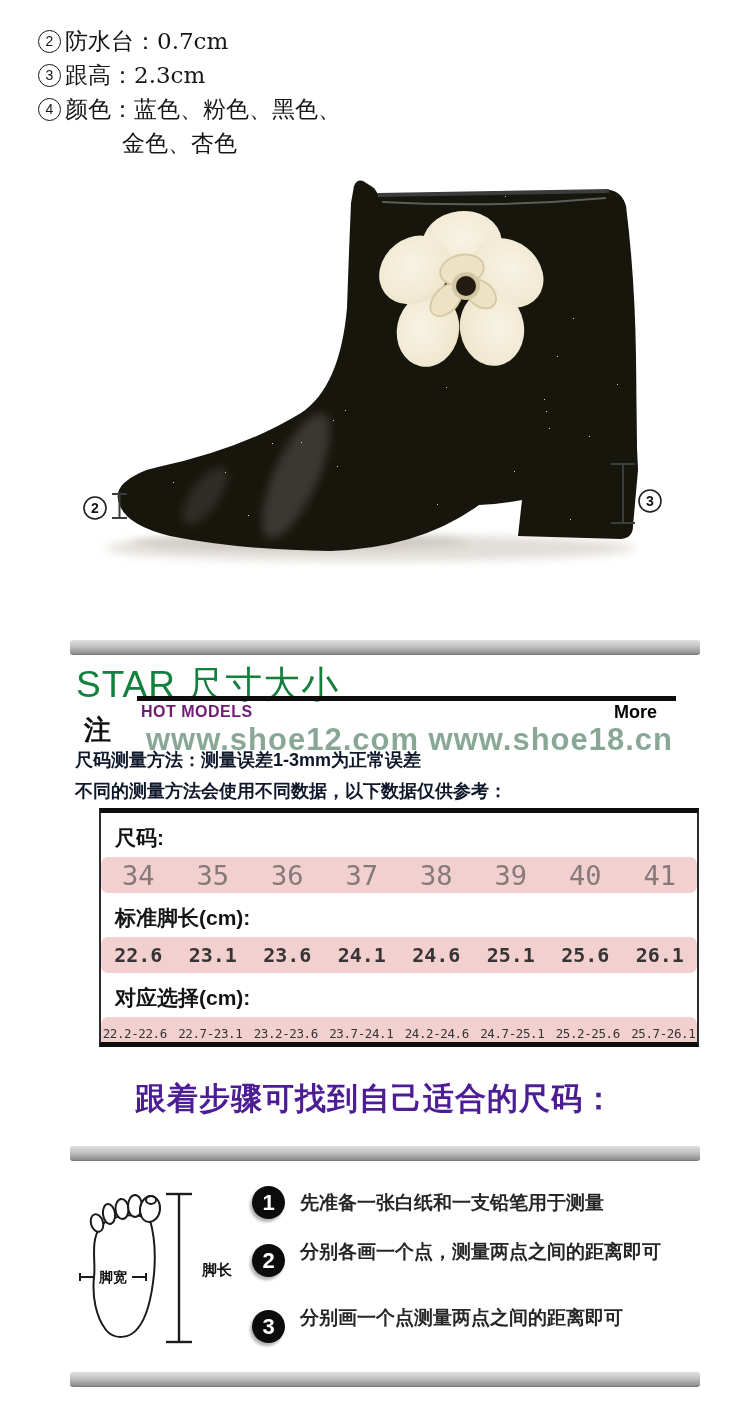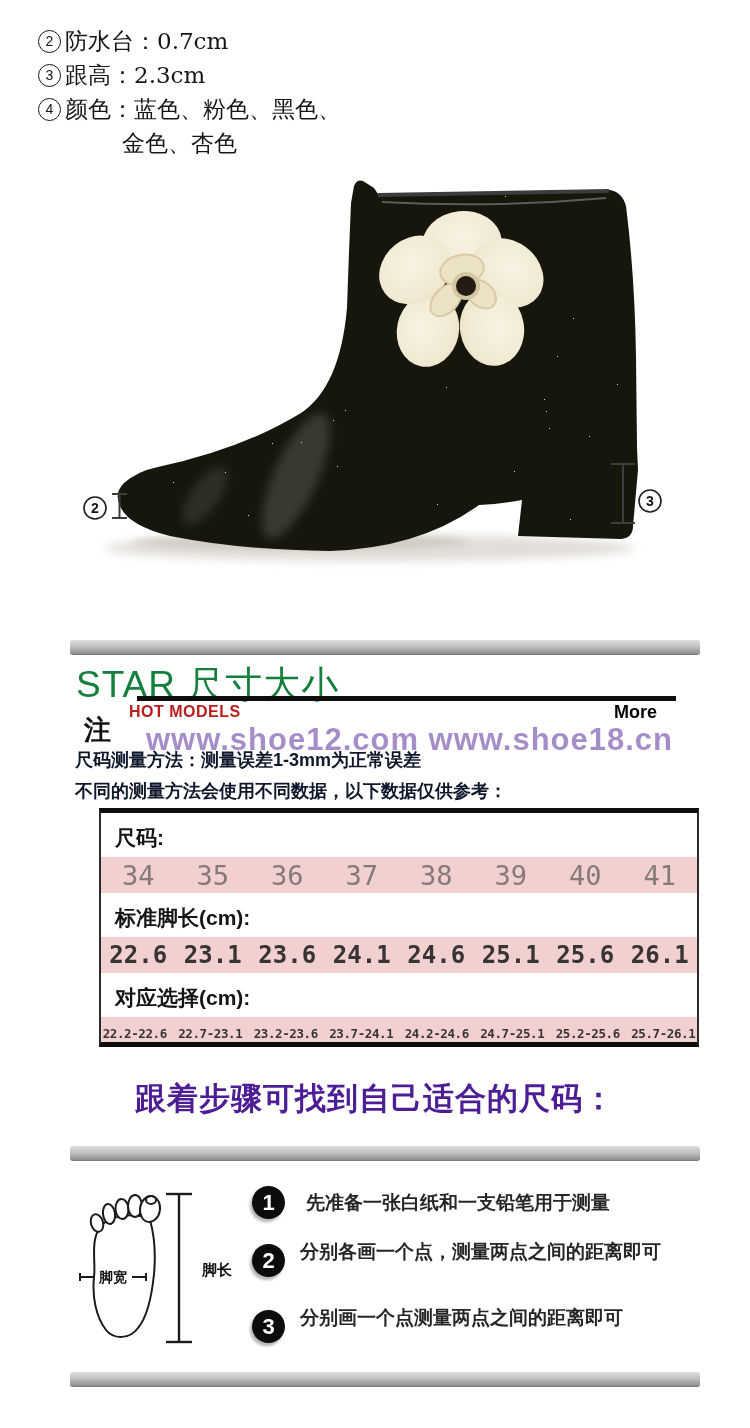--- a/index.html
+++ b/index.html
@@ -29,63 +29,63 @@
     border-bottom:1px solid #7a7a7a;
   }
   .bar1{top:640px;}
   .bar2{top:1146px;}
   .bar3{top:1372px;}
 
   
   .star-title{left:76px;top:652px;font-size:37px;font-weight:400;color:#15803d;letter-spacing:1px;margin-top:8px;}
   .more-link{left:614px;top:674px;font-size:18px;font-weight:700;color:#000000;cursor:pointer;margin-top:28px;}
   .title-underline{left:137px;top:696px;width:539px;height:5px;background:#0d0d0d;}
-  .hot-models{left:129px;top:703px;font-size:16px;font-weight:700;color:#b91c1c;letter-spacing:.5px;}
+  .hot-models{left:141px;top:703px;font-size:16px;font-weight:700;color:#701a75;letter-spacing:.5px;}
   .note-mark{left:84px;top:712px;font-size:27px;font-weight:700;color:#101010;}
   .watermark{
-    left:146px;top:722px;font-size:31px;font-weight:700;color:#4c1d95;opacity:.5;
+    left:146px;top:722px;font-size:31px;font-weight:700;color:#14532d;opacity:.5;
     letter-spacing:1px;white-space:nowrap;
   }
   .note-line{left:75px;font-size:18px;font-weight:700;color:#0f172a;white-space:nowrap;}
   .note1{top:748px;}
   .note2{top:779px;}
 
   
   .size-table{
     left:72px;top:808px;width:600px;height:239px;box-sizing:border-box;
     border-top:5px solid #0d0d0d;border-bottom:5px solid #0d0d0d;
     border-left:2px solid #2c2c2c;border-right:2px solid #2c2c2c;
     overflow:hidden;
     margin-left:27px;
   }
   .row-label{margin:11px 0 5px 14px;font-size:21px;font-weight:700;color:#141414;}
   .pink-band{
     width:100%;display:grid;grid-template-columns:repeat(8,1fr);
-    align-items:center;text-align:center;background:#f2d0d0;
+    align-items:center;text-align:center;background:#f2d0d0;border-radius:7px;
   }
   .band-sizes{height:36px;font-size:27px;color:#86797a;font-family:"DejaVu Sans Mono",monospace;}
-  .band-lengths{height:36px;font-size:24px;font-weight:700;color:#373435;font-family:"DejaVu Sans Mono",monospace;}
-  .band-ranges{height:32px;font-size:12.5px;font-weight:700;color:#373435;font-family:"DejaVu Sans Mono",monospace;letter-spacing:-0.4px;gap:8px;}
+  .band-lengths{height:36px;font-size:20px;font-weight:700;color:#373435;font-family:"DejaVu Sans Mono",monospace;}
+  .band-ranges{height:32px;font-size:12.5px;font-weight:400;color:#373435;font-family:"DejaVu Sans Mono",monospace;letter-spacing:-0.4px;gap:8px;}
 
   
   .steps-heading{left:0;top:1078px;width:750px;text-align:center;font-size:31px;font-weight:700;color:#4c1d95;letter-spacing:1px;}
   .foot-figure{left:70px;top:1182px;width:240px;height:176px;}
   .steps{left:252px;top:1186px;width:478px;height:180px;}
   .step{position:absolute;left:0;display:flex;gap:15px;}
   .step-1{top:0;align-items:center;}
   .step-2{top:52px;align-items:flex-start;}
   .step-3{top:118px;align-items:flex-start;}
   .step-num{
     flex:0 0 auto;width:33px;height:33px;border-radius:50%;background:#0c0c0c;color:#fff;
     display:flex;justify-content:center;align-items:center;font-size:22px;font-weight:700;
     box-shadow:-2px 3px 3px rgba(0,0,0,.30);
   }
   .step-2 .step-num,.step-3 .step-num{margin-top:6px;}
   .step-text{font-size:19px;font-weight:700;color:#262626;line-height:28px;white-space:nowrap;}
-  .step-1 .step-text{margin-left:6px;text-align:right;}
+  .step-1 .step-text{text-align:right;}
 </style>
 </head>
 <body>
 
 <div class="abs specs">
   <div class="spec-line">
     <span class="circ-num">2</span>
     <span>防水台：0.7cm</span>
   </div>
   <div class="spec-line">

